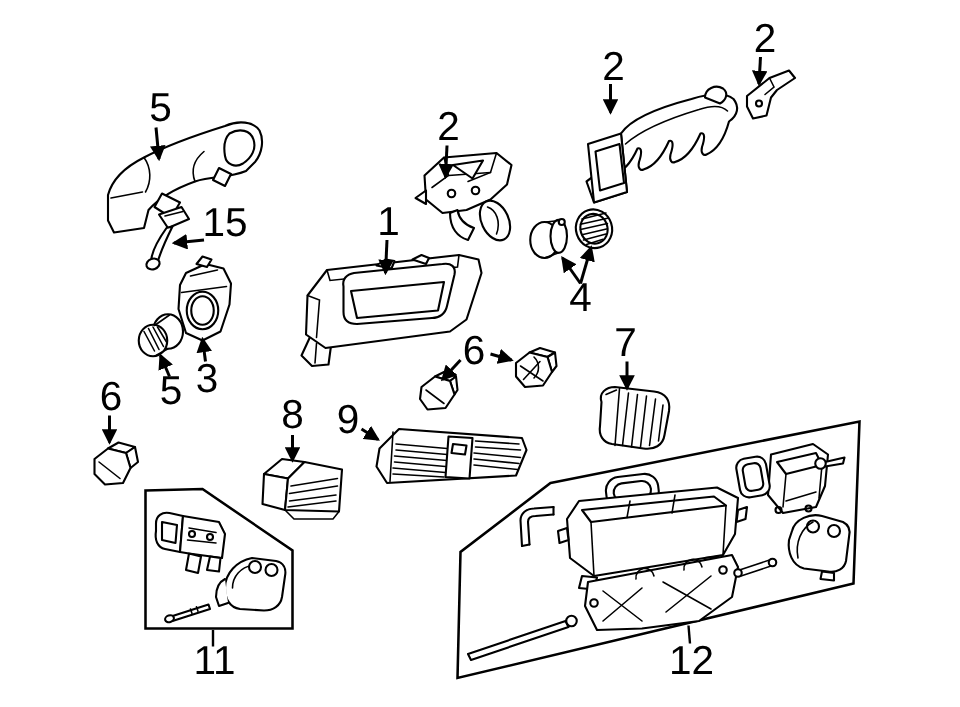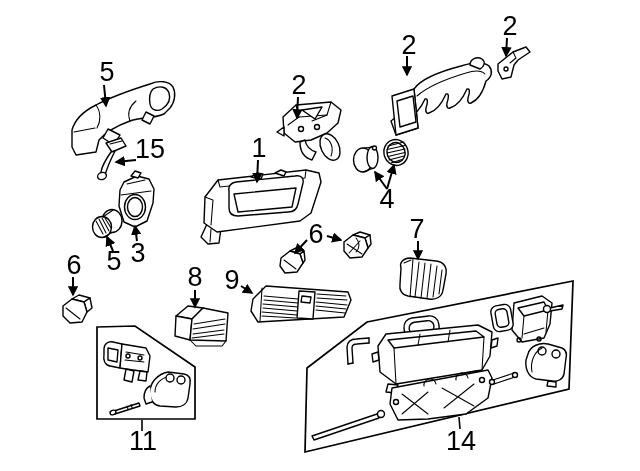--- a/index.html
+++ b/index.html
@@ -274,19 +274,19 @@
 <span class="lbl" style="left:259px;top:148px">1</span>
 <span class="lbl" style="left:299px;top:85px">2</span>
 <span class="lbl" style="left:138px;top:253px">3</span>
 <span class="lbl" style="left:387px;top:199px">4</span>
 <span class="lbl" style="left:114px;top:261px">5</span>
 <span class="lbl" style="left:74px;top:265px">6</span>
 <span class="lbl" style="left:316px;top:234px">6</span>
 <span class="lbl" style="left:417px;top:229px">7</span>
 <span class="lbl" style="left:195px;top:277px">8</span>
 <span class="lbl" style="left:232px;top:280px">9</span>
-<span class="lbl" style="left:461px;top:441px">14</span>
+<span class="lbl" style="left:461px;top:441px">12</span>
 <span class="lbl" style="left:143px;top:441px">11</span>
 <span class="lbl" style="left:409px;top:45px">2</span>
 <span class="lbl" style="left:107px;top:72px">5</span>
 <span class="lbl" style="left:510px;top:26px">2</span>
 <span class="lbl" style="left:150px;top:149px">15</span>
 </div>
 
 </body></html>

